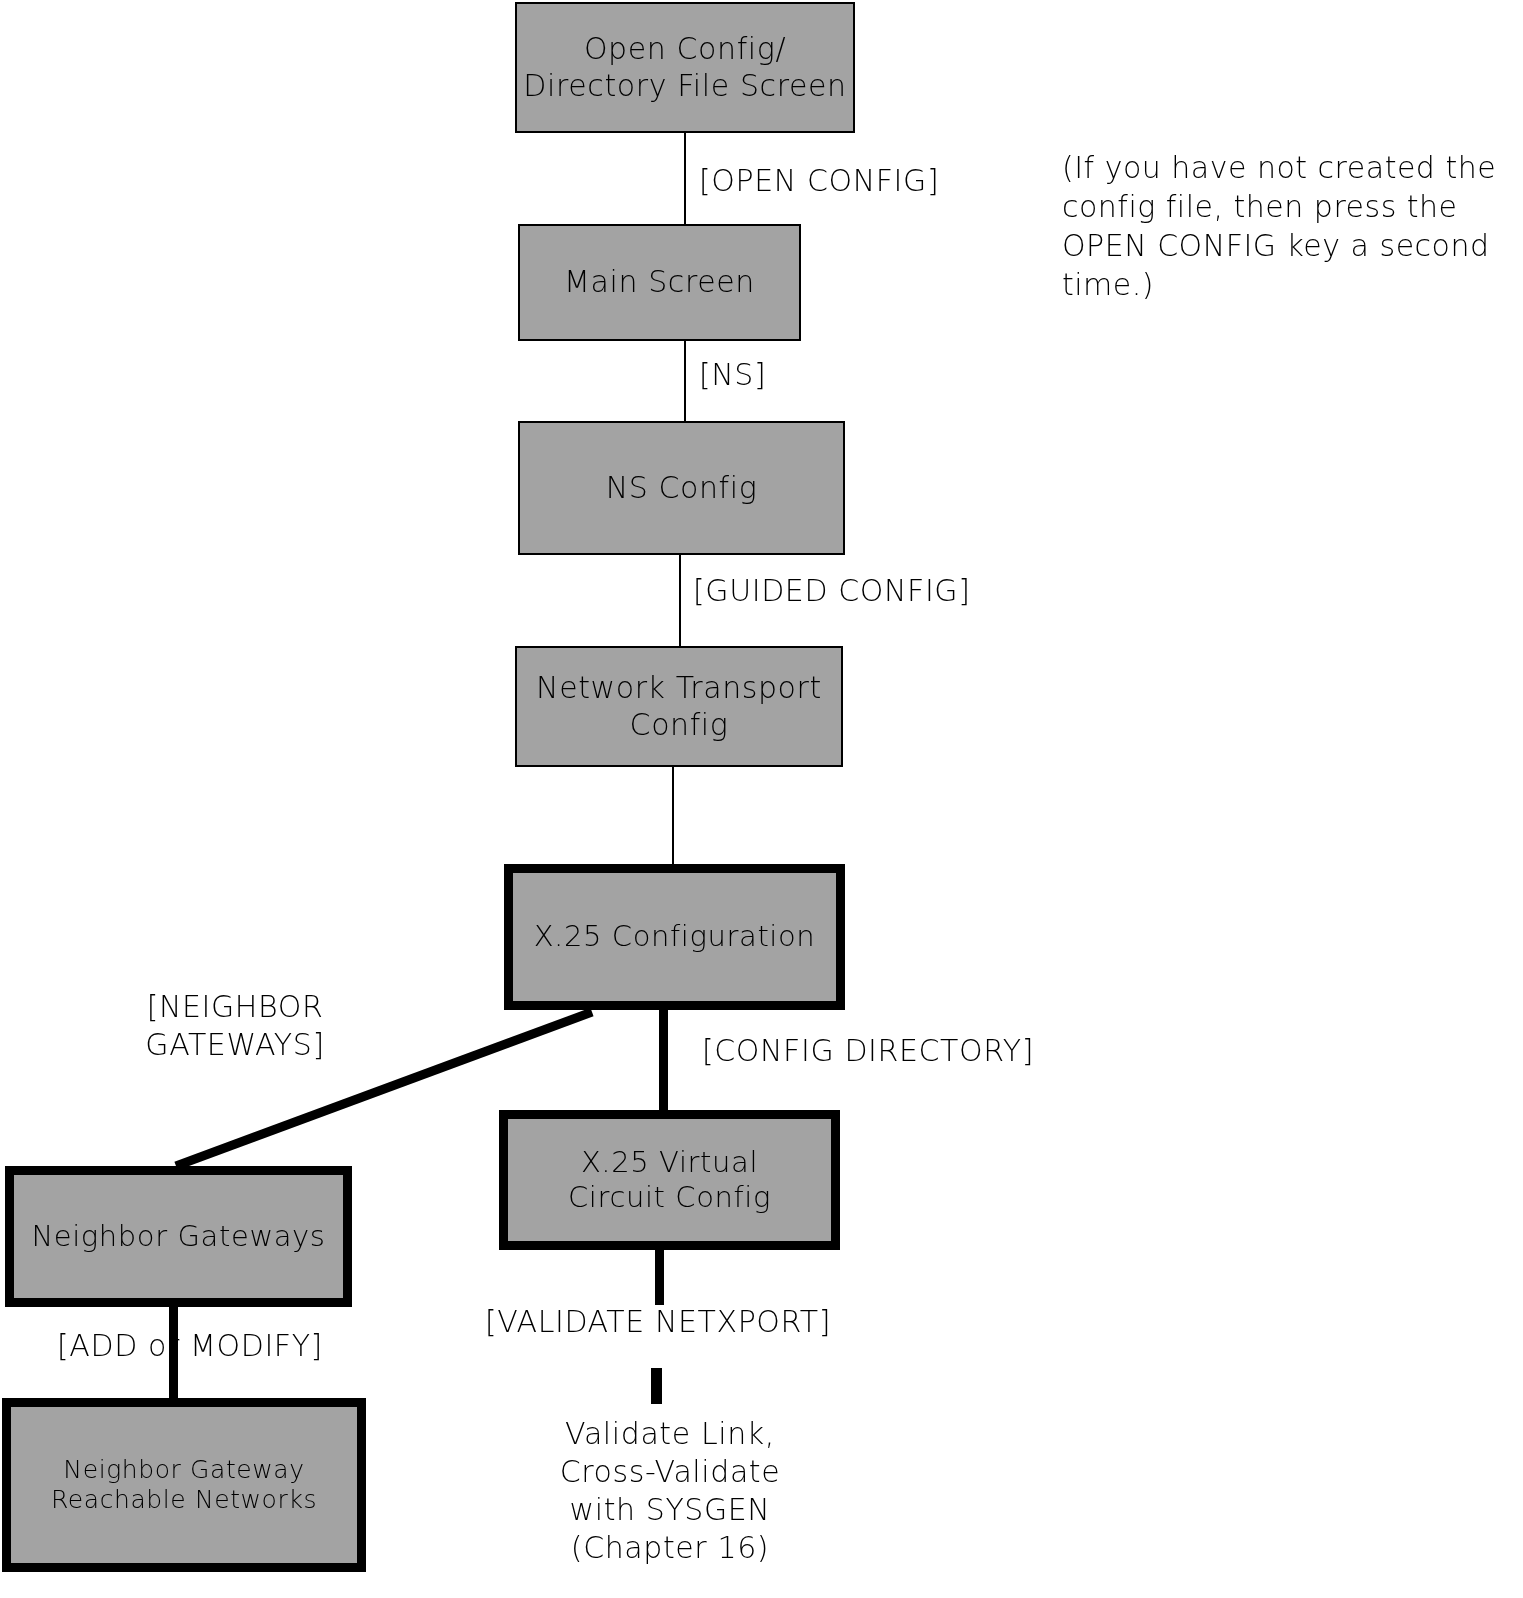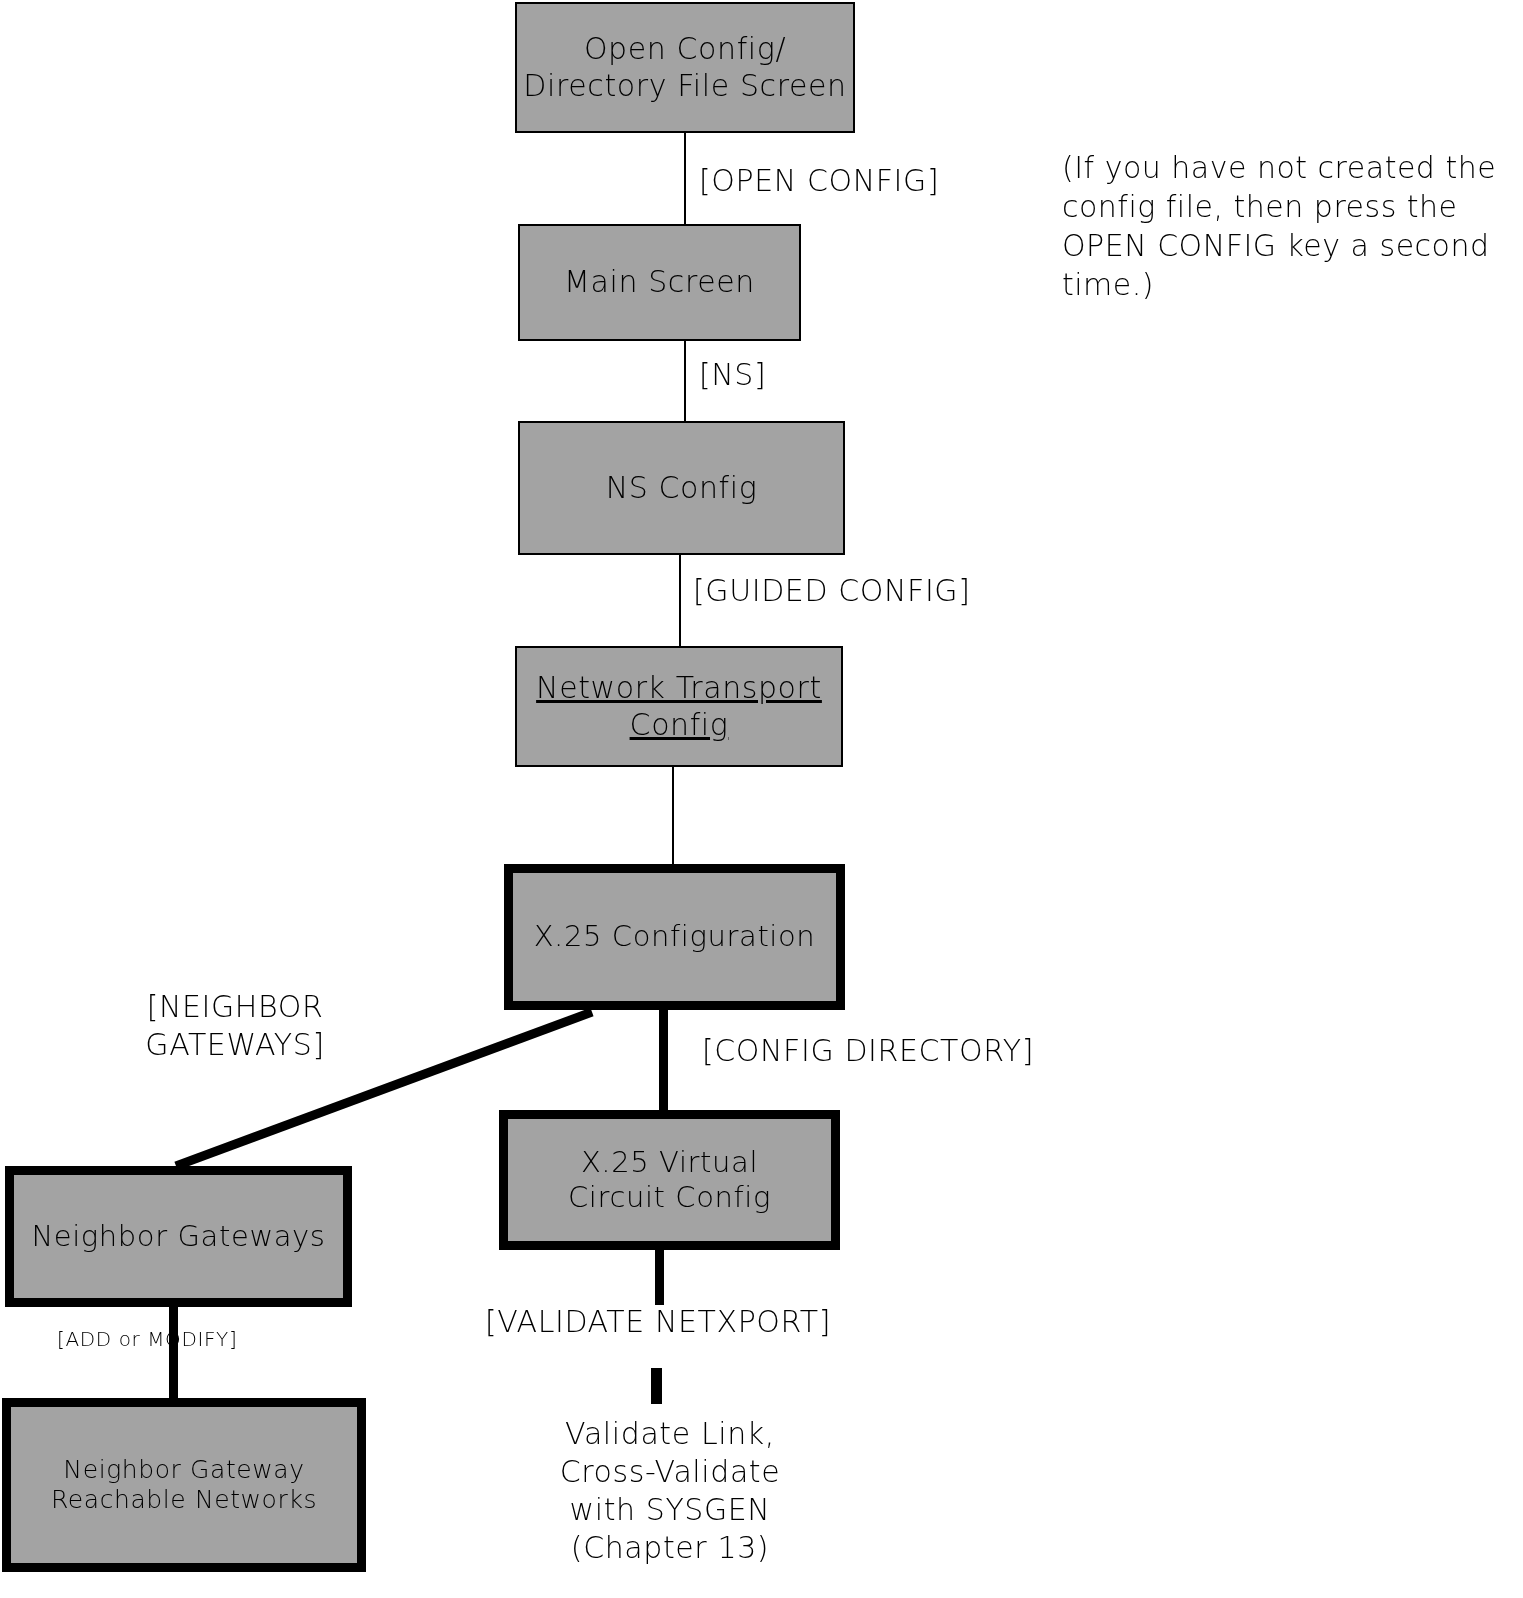--- a/index.html
+++ b/index.html
@@ -98,21 +98,21 @@
   </div>
 
   <div class="node thin" style="left: 518px; top: 224px; width: 283px; height: 117px; font-size: 30px;">
     <span class="node-text">Main Screen</span>
   </div>
 
   <div class="node thin" style="left: 518px; top: 421px; width: 327px; height: 134px; font-size: 30px;">
     <span class="node-text">NS Config</span>
   </div>
 
-  <div class="node thin" style="left: 515px; top: 646px; width: 328px; height: 121px; font-size: 30px; text-decoration: underline;">
+  <div class="node thin" style="left: 515px; top: 646px; width: 328px; height: 121px; font-size: 30px;">
     <span class="node-text">Network Transport
 Config</span>
   </div>
 
   <div class="node thick" style="left: 504px; top: 864px; width: 341px; height: 146px; font-size: 29px;">
     <span class="node-text">X.25 Configuration</span>
   </div>
 
   <div class="node thick" style="left: 5px; top: 1166px; width: 347px; height: 141px; font-size: 29px;">
     <span class="node-text">Neighbor Gateways</span>
@@ -135,29 +135,29 @@
   <div class="edge thick" style="left: 659px; top: 1010px; height: 100px;"></div>
   <div class="edge thick" style="left: 169px; top: 1307px; height: 91px;"></div>
   <div class="edge thick" style="left: 655px; top: 1250px; height: 55px;"></div>
 
   <div class="edge" style="left: 651px; top: 1368px; width: 11px; height: 36px;"></div>
 
   <div class="edge-label" style="left: 699px; top: 162px; font-size: 30px;">[OPEN CONFIG]</div>
   <div class="edge-label" style="left: 699px; top: 356px; font-size: 30px;">[NS]</div>
   <div class="edge-label" style="left: 693px; top: 572px; font-size: 30px; text-align: right;">[GUIDED CONFIG]</div>
   <div class="edge-label" style="left: 702px; top: 1032px; font-size: 30px;">[CONFIG DIRECTORY]</div>
-  <div class="edge-label" style="left: 57px; top: 1327px; font-size: 20px;">[ADD or MODIFY]</div>
+  <div class="edge-label" style="left: 57px; top: 1327px; font-size: 30px;">[ADD or MODIFY]</div>
   <div class="edge-label" style="left: 485px; top: 1303px; font-size: 30px;">[VALIDATE NETXPORT]</div>
 
   <div class="edge-label" style="left: 140px; top: 988px; font-size: 30px; text-align: center; width: 190px;">[NEIGHBOR
 GATEWAYS]</div>
 
   <div class="plain-text" style="left: 525px; top: 1415px; width: 290px; font-size: 30px;">Validate Link,
 Cross-Validate
 with SYSGEN
-(Chapter 13)</div>
+(Chapter 16)</div>
 
   <div class="note" style="left: 1062px; top: 148px; width: 460px; font-size: 30px;">(If you have not created the
 config file, then press the
 OPEN CONFIG key a second
 time.)</div>
 
 </div>
 
 </body></html>

